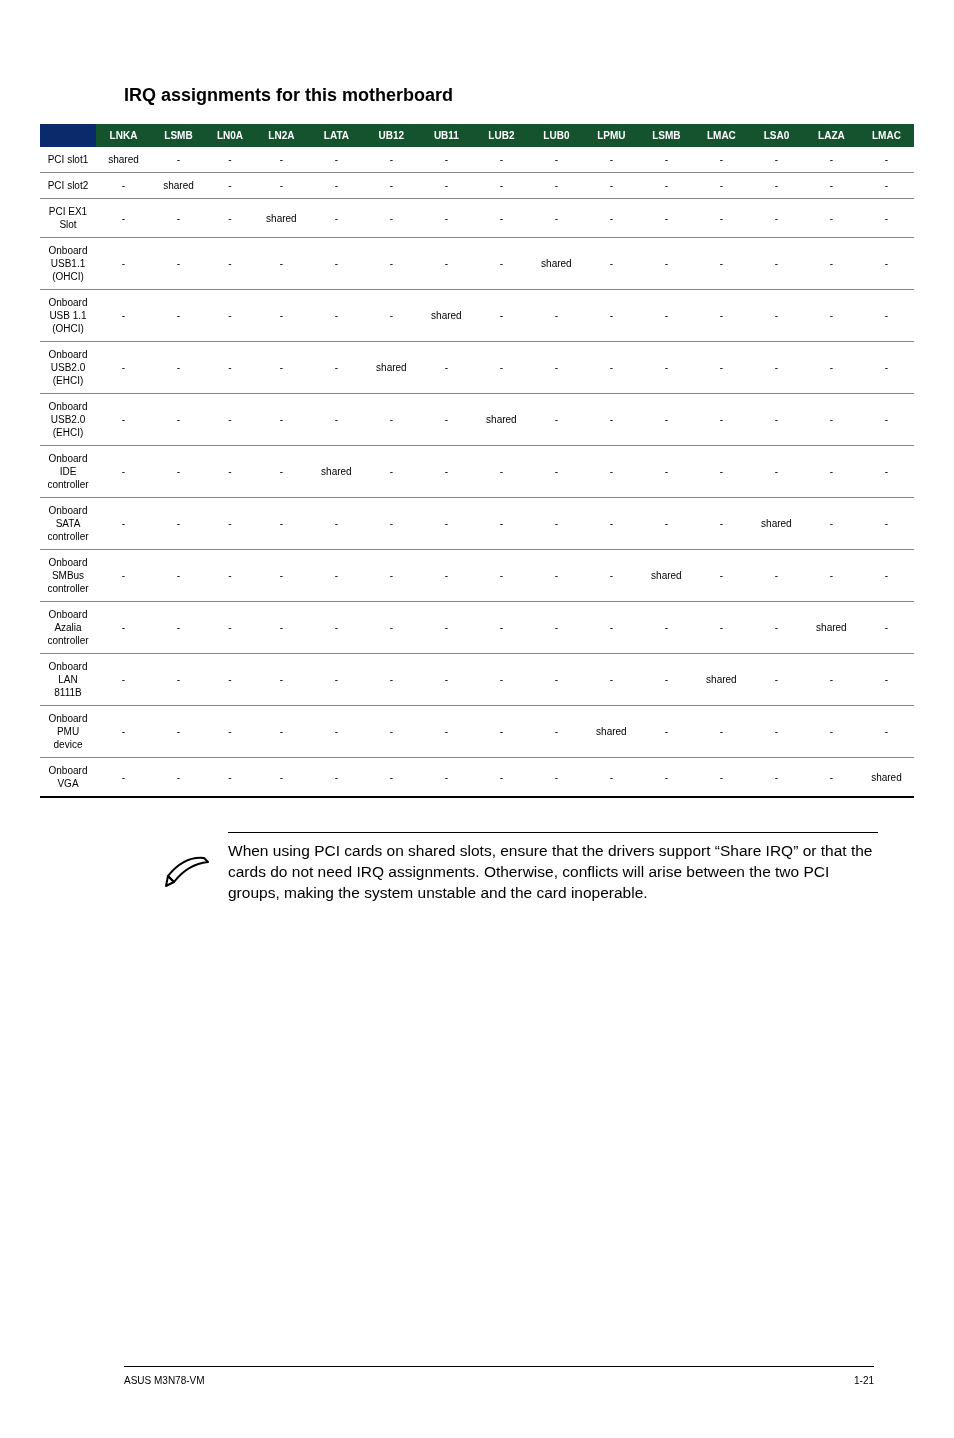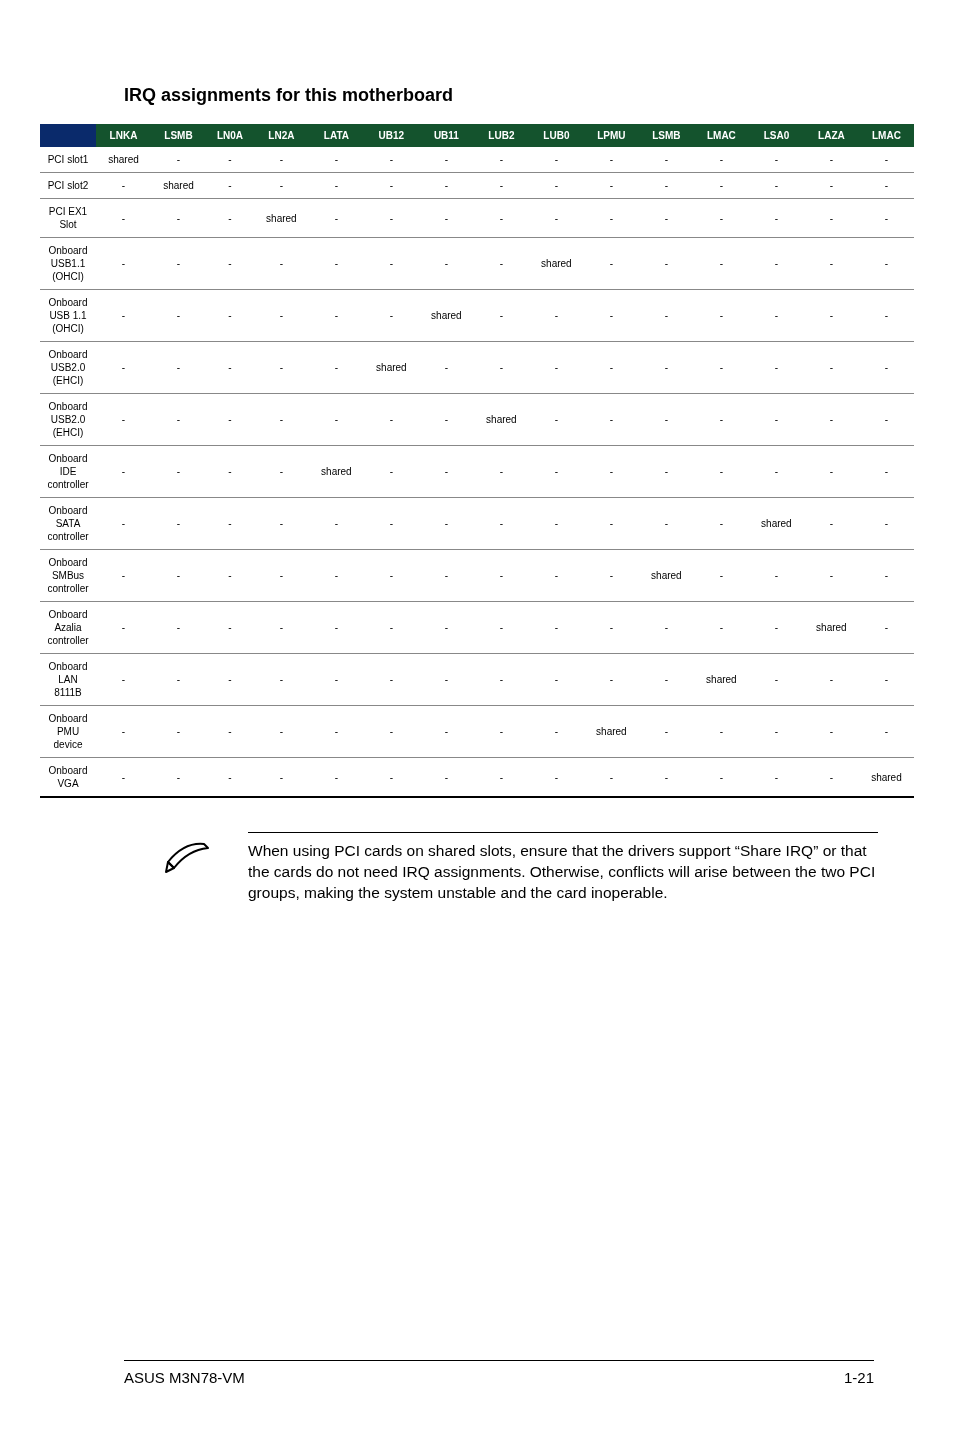--- a/index.html
+++ b/index.html
@@ -45,22 +45,22 @@
     font-size: 10px;
     line-height: 1.3;
     width: 56px;
     margin-left: 8px;
   }
   tbody tr { border-bottom: 1px solid #888; }
   tbody tr:last-child { border-bottom: 2px solid #000; }
 
   .note-row {
     display: flex;
-    align-items: flex-start;
-    gap: 36px;
+    align-items: center;
+    gap: 16px;
     margin: 34px 0 0 124px;
   }
   .note-icon {
     width: 48px;
     height: 38px;
     flex: 0 0 48px;
     position: relative;
     margin-top: 6px;
   }
   .note-icon svg { width: 100%; height: 100%; }
@@ -75,21 +75,21 @@
 
   .footer {
     position: absolute;
     bottom: 52px;
     left: 124px;
     right: 80px;
     border-top: 1px solid #000;
     padding-top: 8px;
     display: flex;
     justify-content: space-between;
-    font-size: 15px;
+    font-size: 10px;
   }
 </style>
 </head>
 <body>
 
 <div class="page">
   <h2 class="title">IRQ assignments for this motherboard</h2>
 
   <div class="table-wrap">
     <table>

